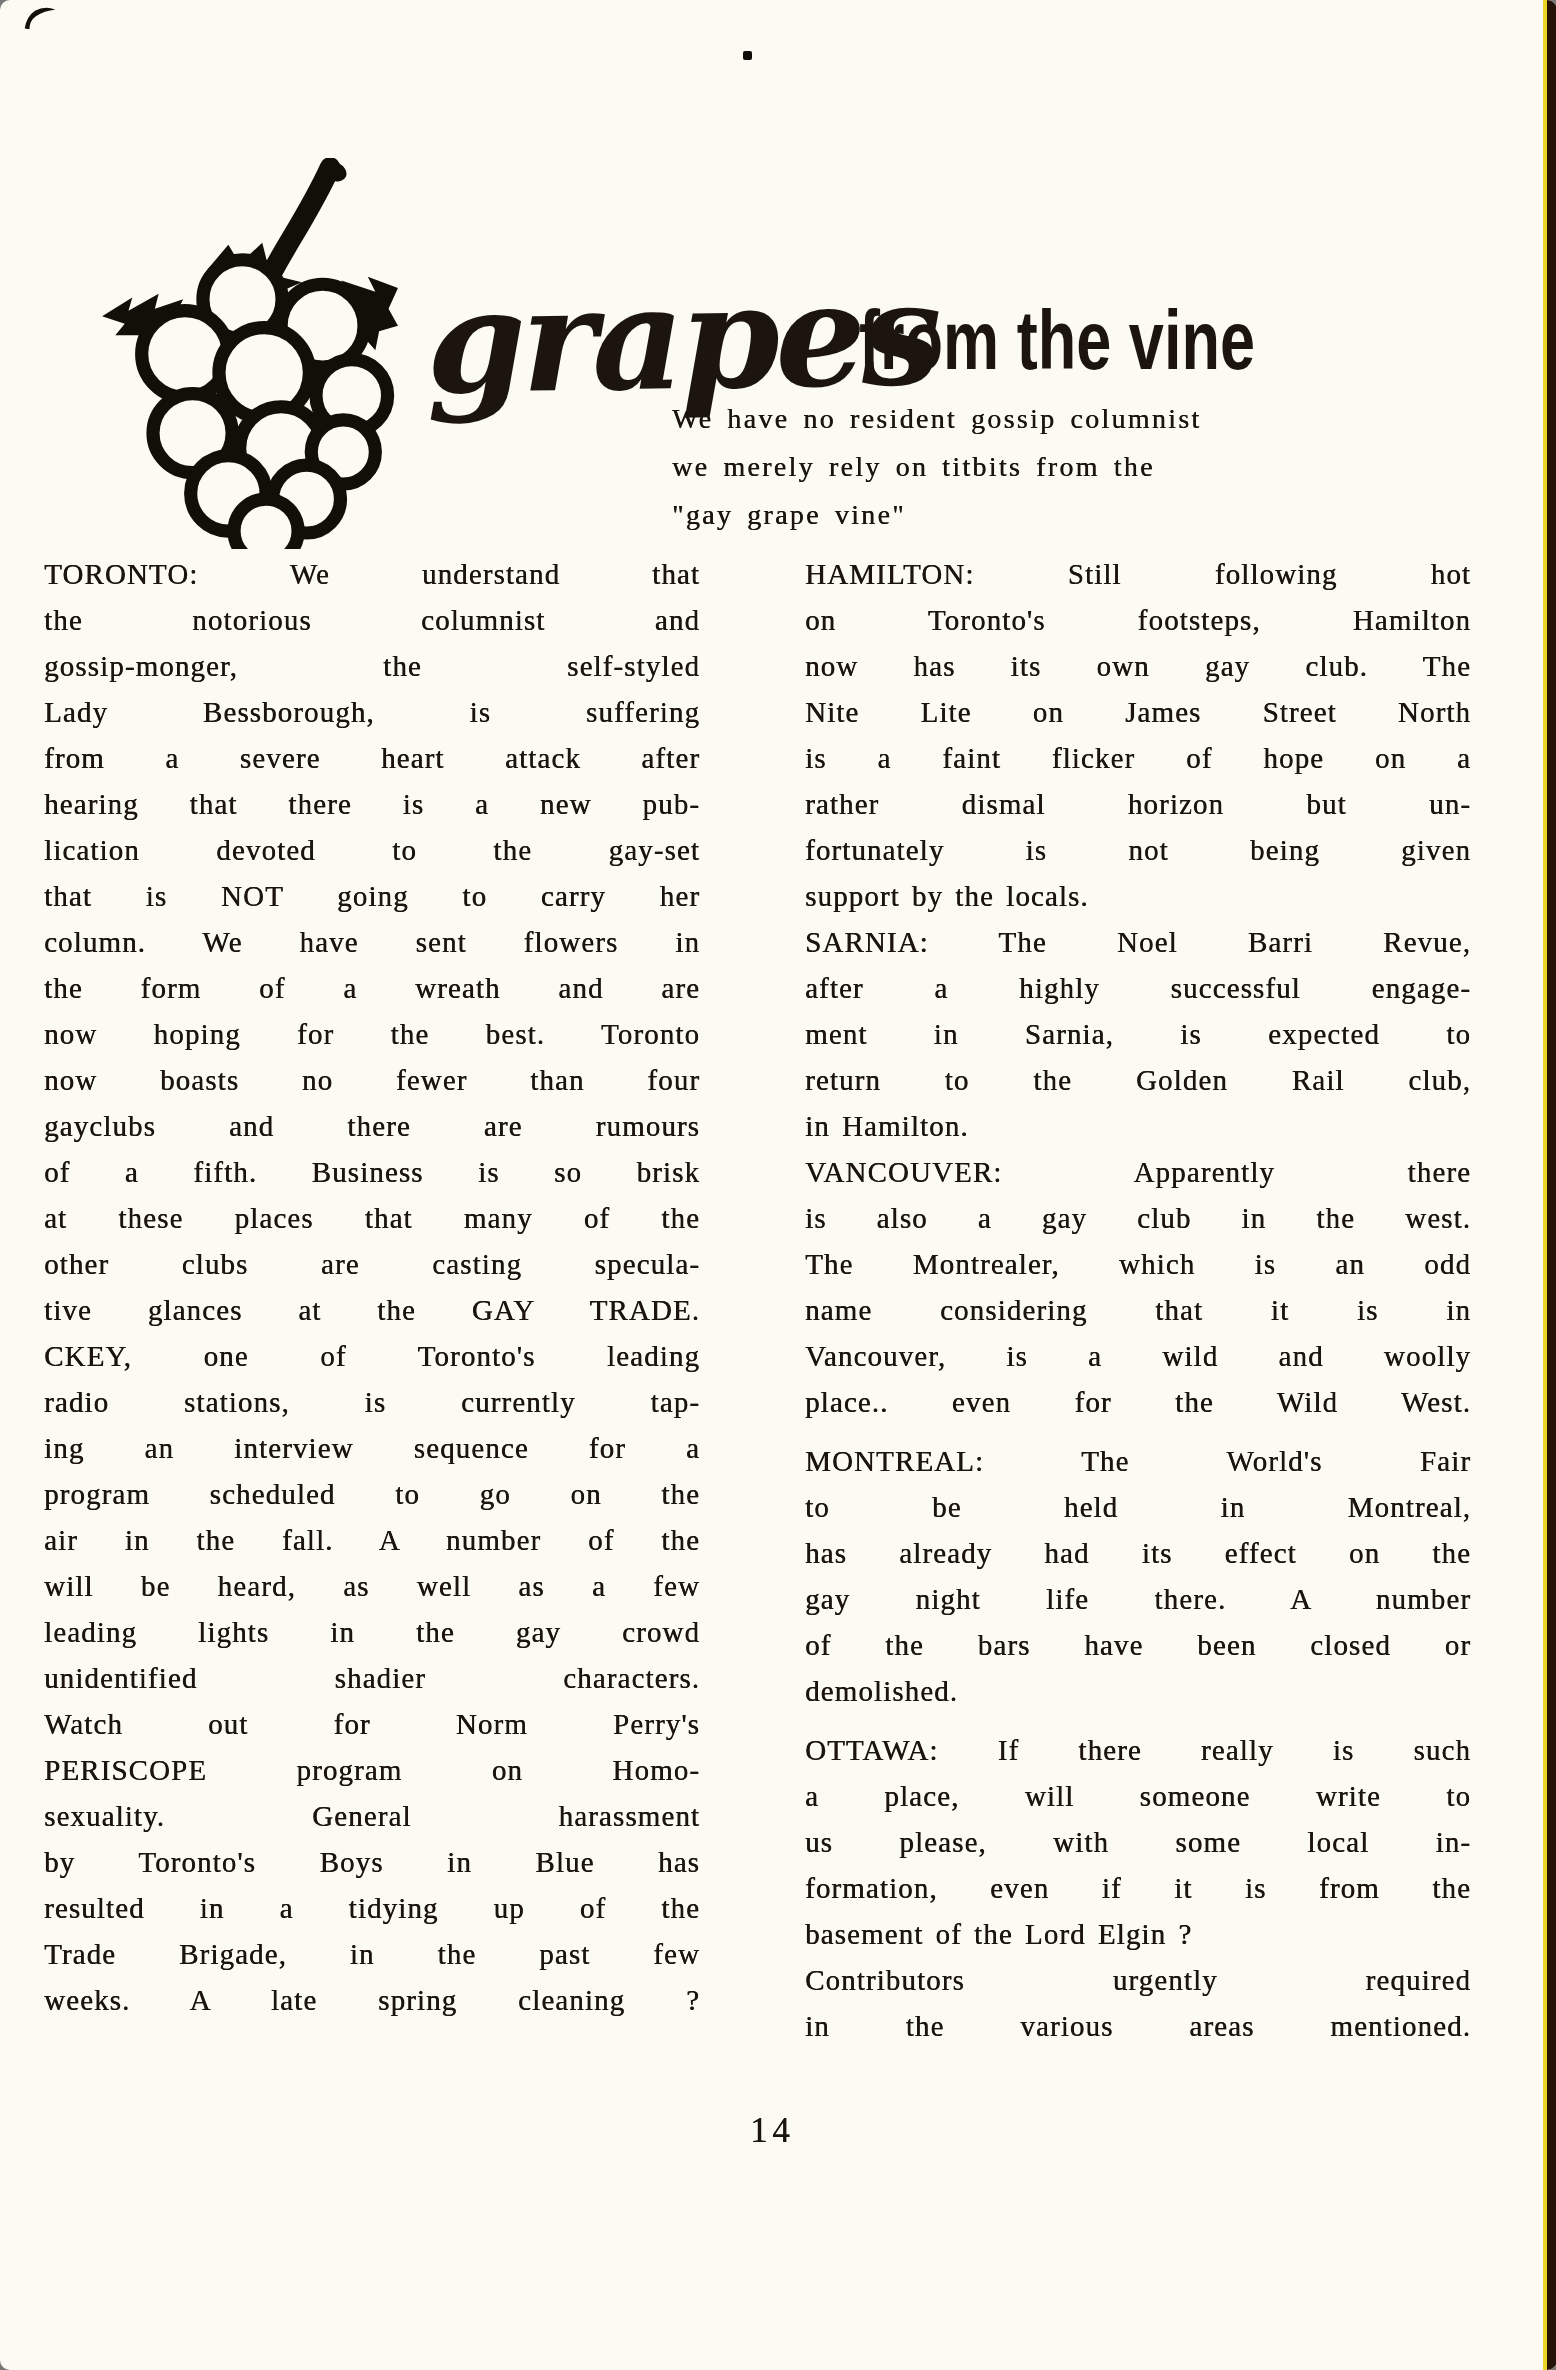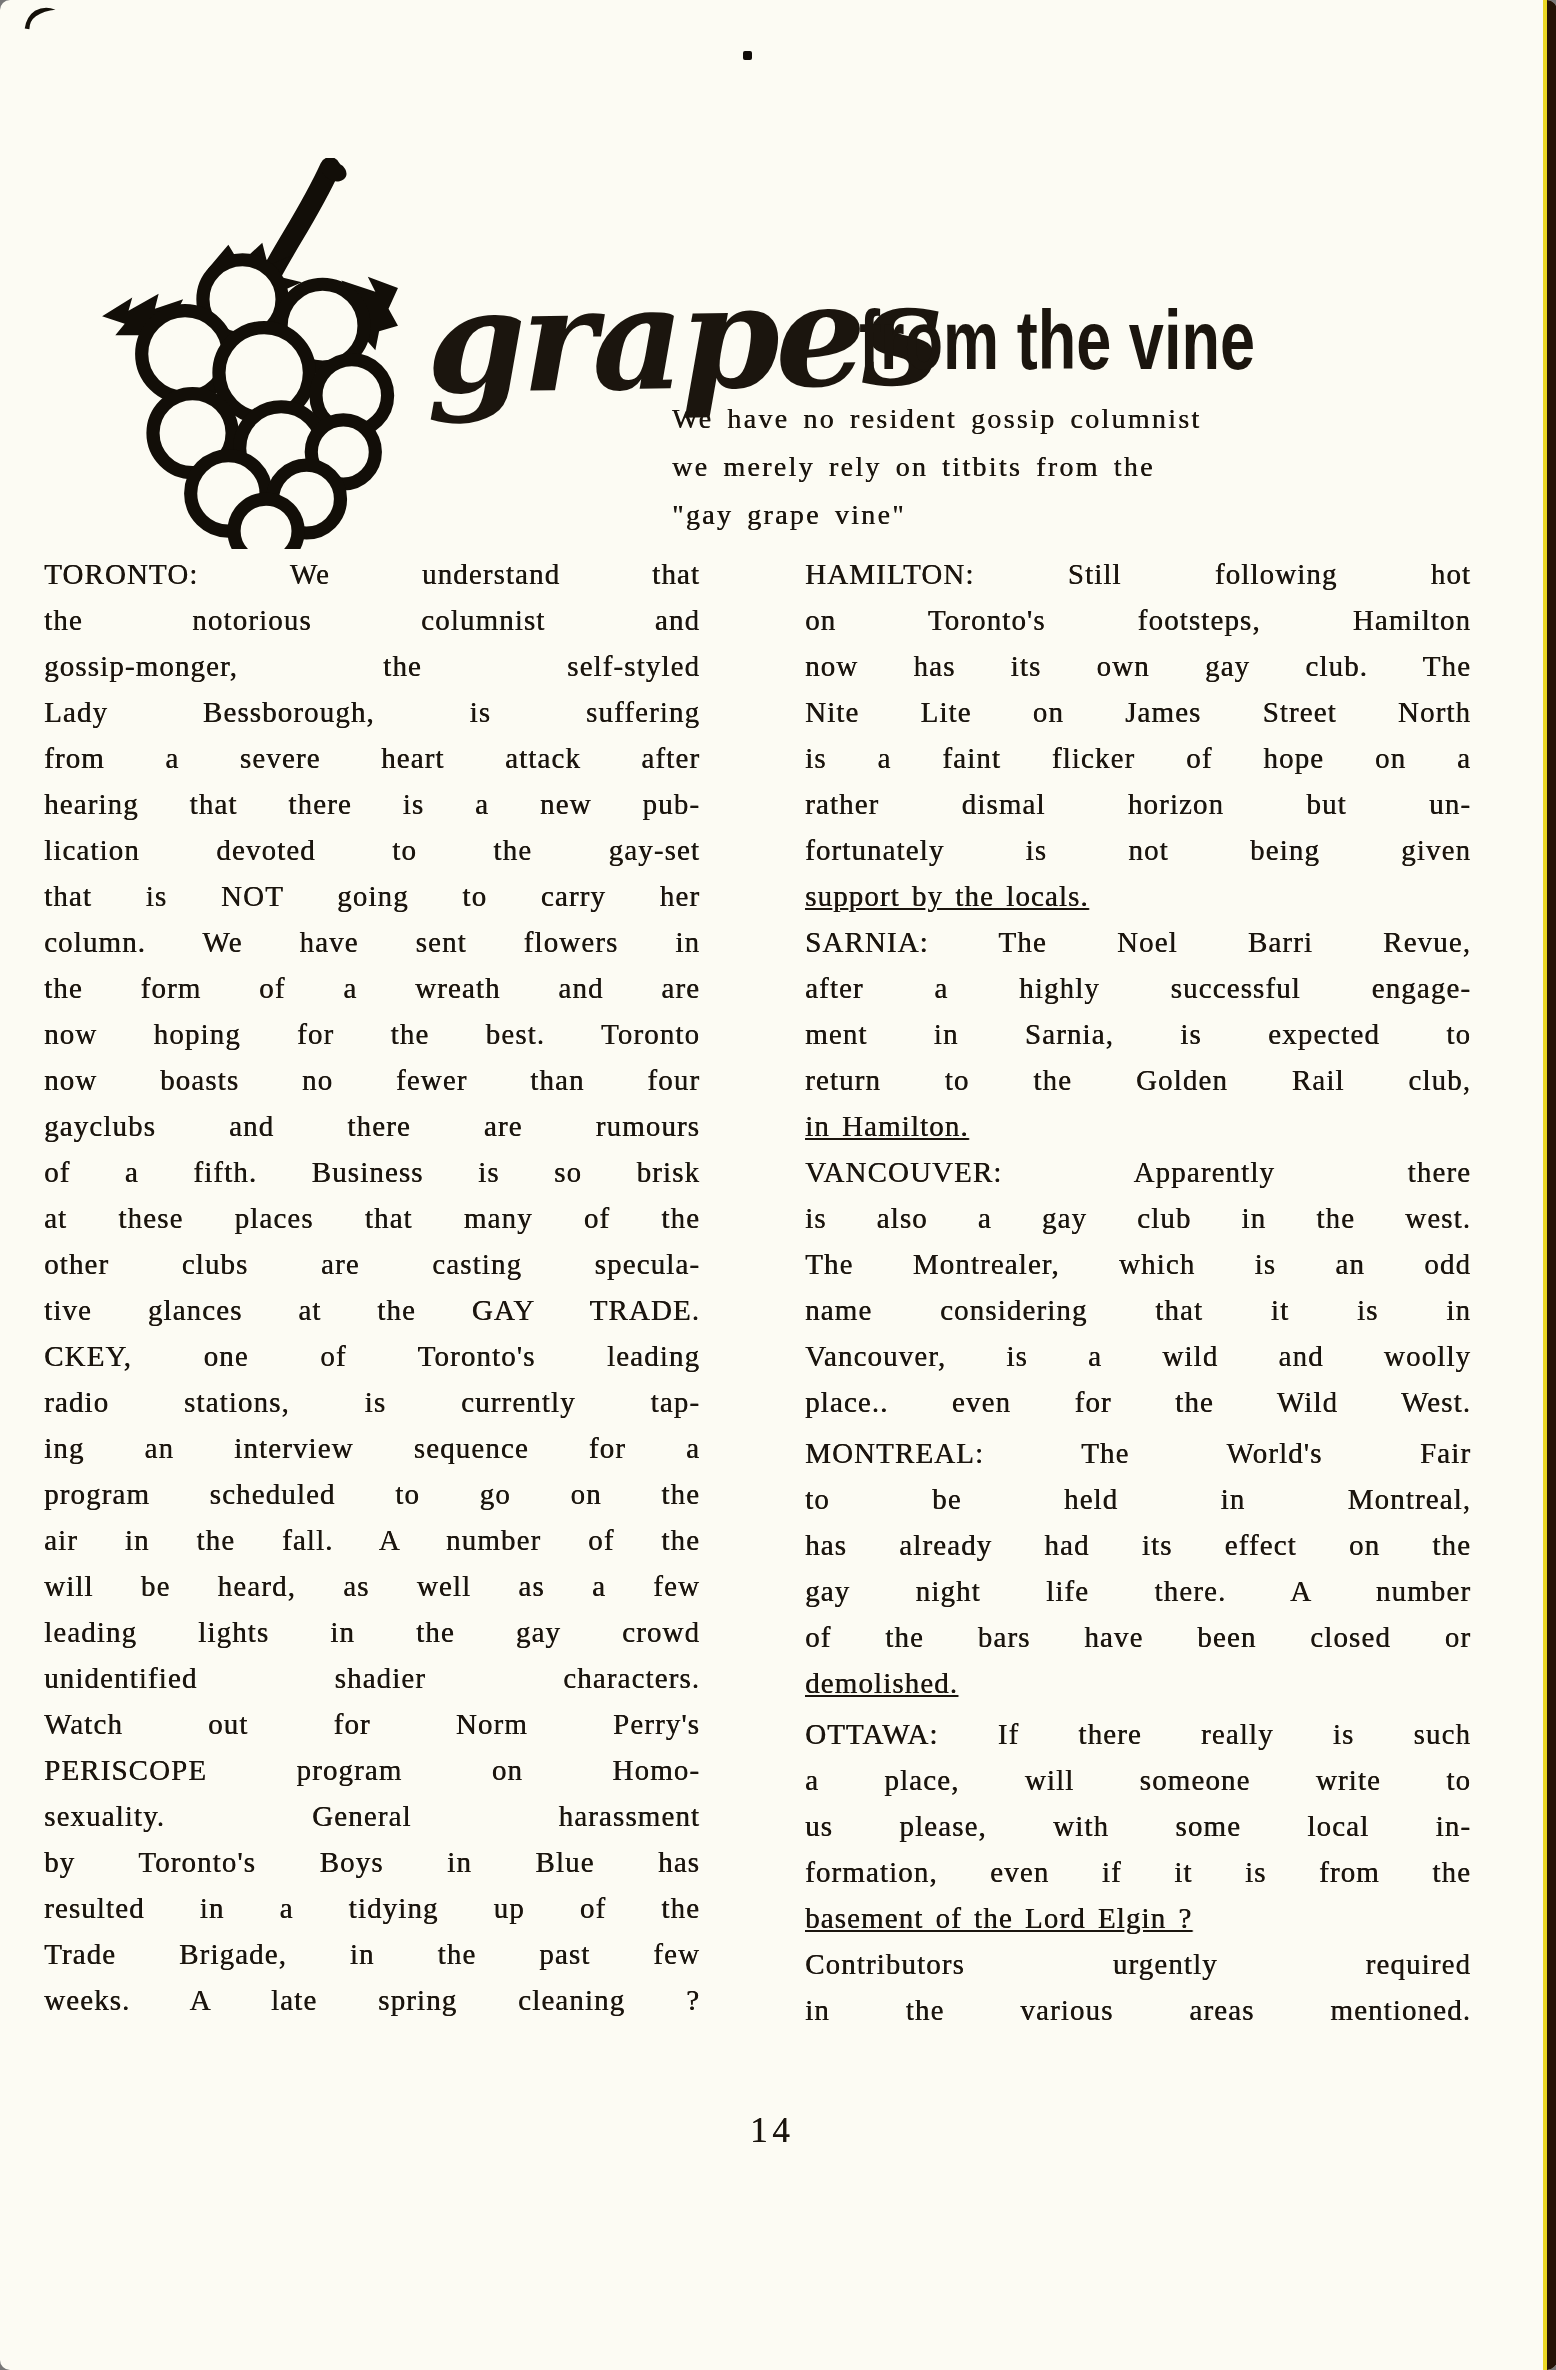--- a/index.html
+++ b/index.html
@@ -37,29 +37,29 @@
   .tagline .tl{
     font-size:28px;line-height:48px;letter-spacing:2.3px;word-spacing:4.7px;
     text-shadow:0.4px 0 0 currentColor;
     white-space:nowrap;
   }
   
   .col{position:absolute;top:551px;}
   .col.left{left:44px;width:656px;}
   .col.right{left:805px;width:666px;}
   .article{margin:0;}
-  .article.gap{margin-top:5px;}
+  .article.gap{margin-top:13px;}
   .line{
     font-size:29px;line-height:46px;
     letter-spacing:1.1px;word-spacing:3.8px;
     text-align:justify;text-align-last:justify;
     text-shadow:0.4px 0 0 currentColor;
     white-space:normal;
   }
-  .line.flush{text-align-last:left;text-decoration:underline;}
+  .line.flush{text-align-last:left;}
   .page-number{
     position:absolute;left:750px;top:2086px;
     font-size:35px;font-weight:400;letter-spacing:4.7px;
     text-shadow:0.4px 0 0 currentColor;
     margin-top:25px;
   }
 </style>
 </head>
 <body>
 

